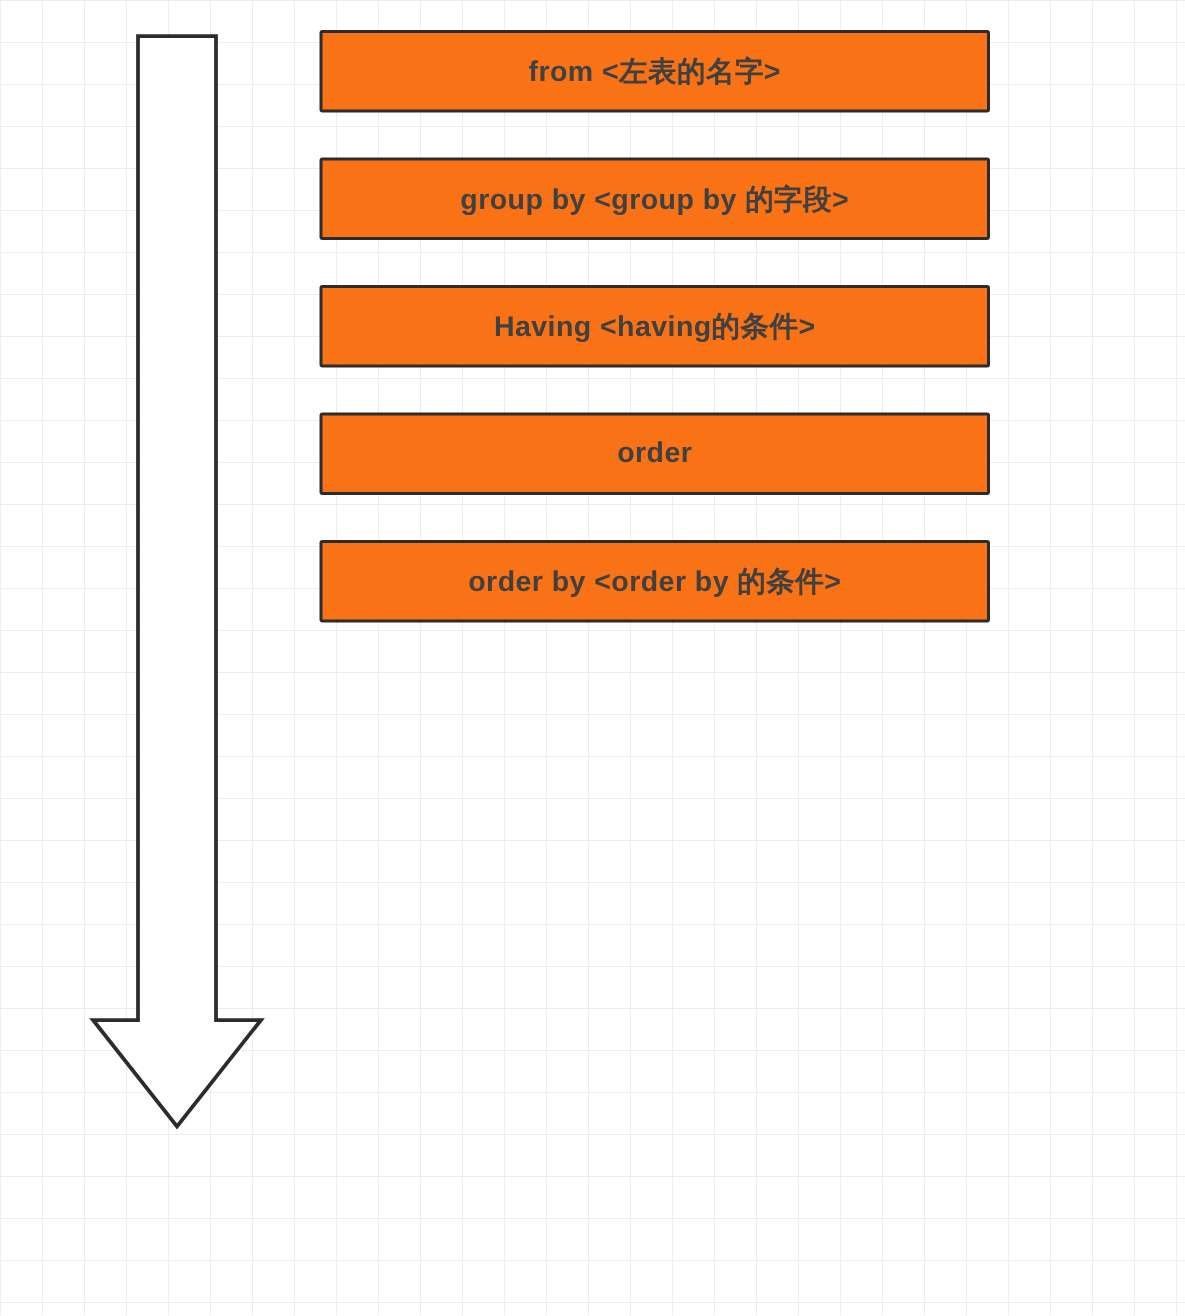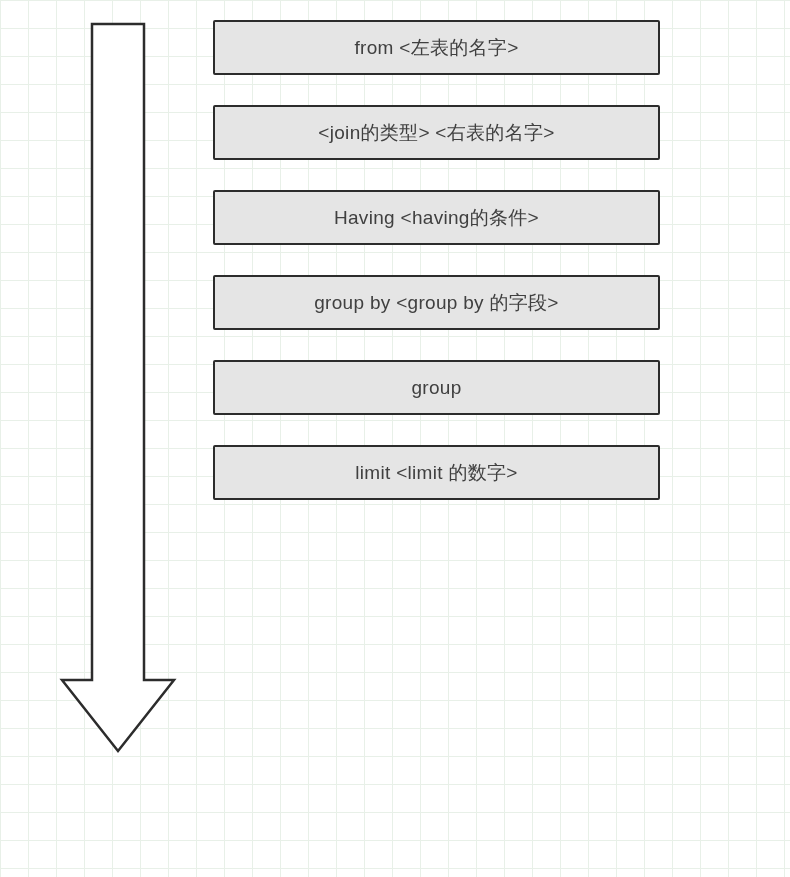--- a/index.html
+++ b/index.html
@@ -30,55 +30,52 @@
     width: 447px;
     display: flex;
     flex-direction: column;
     gap: 30px;
   }
   .step {
     width: 447px;
     height: 55px;
     border: 2.5px solid #2c2c2c;
     border-radius: 2px;
-    background: #e5e5e5;
+    background: #f97316;
     display: flex;
     align-items: center;
     justify-content: center;
     font-size: 19px;
-    font-weight: 400;
+    font-weight: 700;
     color: #404040;
     letter-spacing: 0.3px;
   }
 </style>
 </head>
 <body>
 
 <div class="container">
 
   <div class="arrow">
     <svg width="120" height="735" viewBox="0 0 120 735">
       <path d="M 34 4 L 86 4 L 86 660 L 116 660 L 60 731 L 4 660 L 34 660 Z" fill="#ffffff" stroke="#2c2c2c" stroke-width="2.5" stroke-linejoin="miter"></path>
     </svg>
   </div>
 
   <div class="steps">
     <div class="step">
       <span>from  &lt;左表的名字&gt;</span>
     </div>
     <div class="step">
-      <span>&lt;join的类型&gt; &lt;右表的名字&gt;</span>
+      <span>group by &lt;group by 的字段&gt;</span>
     </div>
     <div class="step">
       <span>Having &lt;having的条件&gt;</span>
     </div>
     <div class="step">
-      <span>group by &lt;group by 的字段&gt;</span>
+      <span>order</span>
     </div>
     <div class="step">
-      <span>group</span>
-    </div>
-    <div class="step">
-      <span>limit &lt;limit 的数字&gt;</span>
+      <span>order by &lt;order by 的条件&gt;</span>
     </div>
   </div>
 
 </div>
 
 </body></html>

